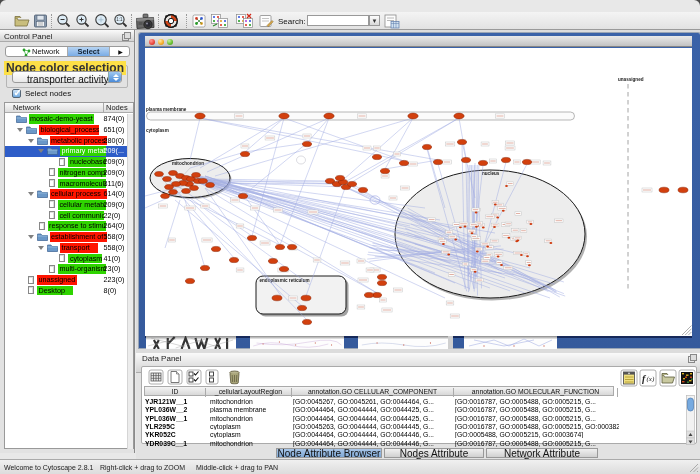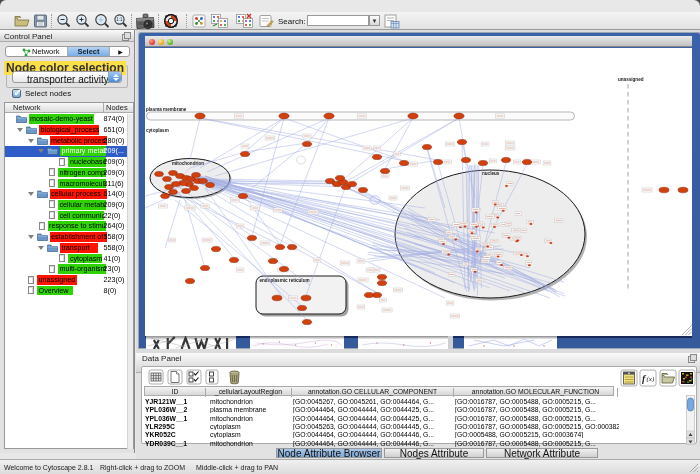--- a/index.html
+++ b/index.html
@@ -335,21 +335,21 @@
             <div class="lbl g" style="left:52.949999999999996px;width:49px;max-width:48.550000000000004px;">multi-organism pro</div>
             <div class="num" style="">23(0)</div>
           </div>
           <div class="trow" style="top:172px;">
             <div class="file" style="left:23.049999999999997px"></div>
             <div class="lbl r" style="left:32.05px;width:40px;max-width:69.45px;">unassigned</div>
             <div class="num" style="">223(0)</div>
           </div>
           <div class="trow" style="top:182.72px;">
             <div class="file" style="left:23.049999999999997px"></div>
-            <div class="lbl g" style="left:32.05px;width:36px;max-width:69.45px;">Overview</div>
+            <div class="lbl g" style="left:32.05px;width:36px;max-width:69.45px;">Desktop</div>
             <div class="num" style="">8(0)</div>
           </div>
         </div>
       <div id="treescroll"></div>
     </div>
   </div>
 
   <div id="desktop">
     <svg style="position:absolute;left:10px;top:306px;z-index:5" width="90" height="13" viewBox="0 0 91 13">
       <rect width="91" height="13" fill="#fff"></rect>

